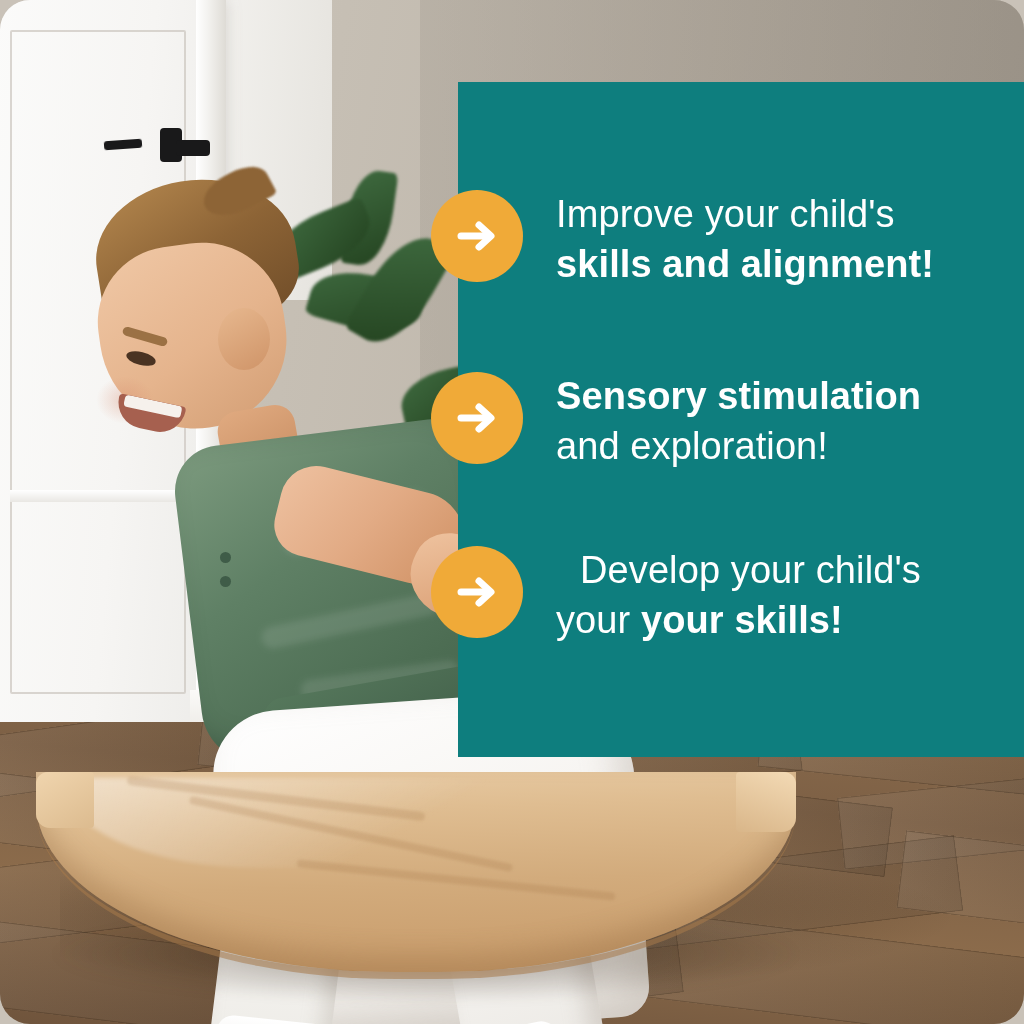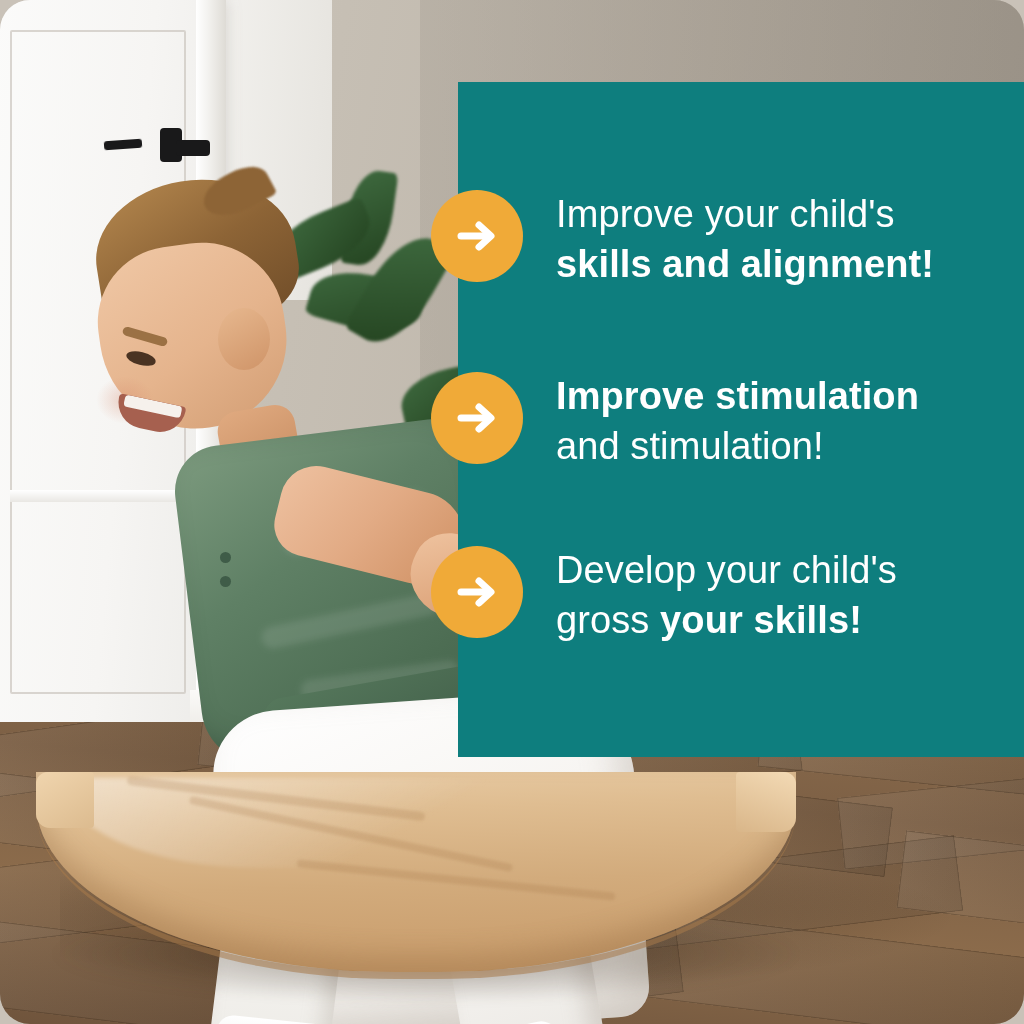--- a/index.html
+++ b/index.html
@@ -302,32 +302,32 @@
     </div>
 
     <div class="bullet">
       <div class="circle" style="left:431px;top:372px;width:92px;height:92px;background:#f0aa38;">
         <svg width="52" height="52" viewBox="0 0 52 52" aria-hidden="true">
           <path d="M10 26 H38" stroke="#ffffff" stroke-width="7" stroke-linecap="round" fill="none"></path>
           <path d="M28 15 L40 26 L28 37" stroke="#ffffff" stroke-width="7" stroke-linecap="round" stroke-linejoin="round" fill="none"></path>
         </svg>
       </div>
       <div class="btext" style="left:556px;top:371px;">
-        <b>Improve stimulation</b>
-      </div>
-      <div class="btext" style="left:556px;top:421px;">and stimulation!</div>
+        <b>Sensory stimulation</b>
+      </div>
+      <div class="btext" style="left:556px;top:421px;">and exploration!</div>
     </div>
 
     <div class="bullet">
       <div class="circle" style="left:431px;top:546px;width:92px;height:92px;background:#f0aa38;">
         <svg width="52" height="52" viewBox="0 0 52 52" aria-hidden="true">
           <path d="M10 26 H38" stroke="#ffffff" stroke-width="7" stroke-linecap="round" fill="none"></path>
           <path d="M28 15 L40 26 L28 37" stroke="#ffffff" stroke-width="7" stroke-linecap="round" stroke-linejoin="round" fill="none"></path>
         </svg>
       </div>
-      <div class="btext" style="left:556px;top:545px;">Develop your child's</div>
+      <div class="btext" style="left:580px;top:545px;">Develop your child's</div>
       <div class="btext" style="left:556px;top:595px;">
-        <span>gross </span><b>your skills!</b>
+        <span>your </span><b>your skills!</b>
       </div>
     </div>
 
   </div>
 </div>
 
 </body></html>

